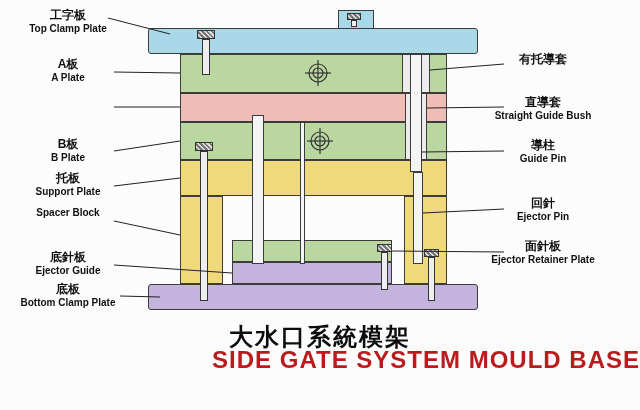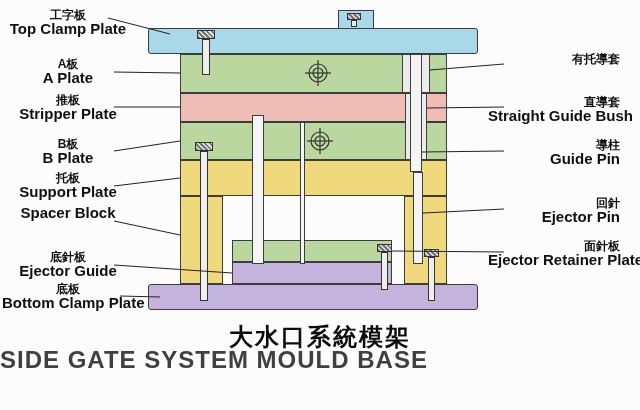--- a/index.html
+++ b/index.html
@@ -10,27 +10,27 @@
   .plate{position:absolute;border:1px solid #3c3c3c;box-sizing:border-box;}
   .clamp{border-radius:3px;}
   .pin{position:absolute;border:1px solid #3c3c3c;background:#f4f4f4;box-sizing:border-box;}
   .bush{position:absolute;border:1px solid #3c3c3c;background:#ececec;box-sizing:border-box;}
   .screw-head{position:absolute;border:1px solid #333;box-sizing:border-box;
     background:repeating-linear-gradient(45deg,#777 0,#777 1.5px,#ddd 1.5px,#ddd 3.5px);}
   .screw-shaft{position:absolute;border:1px solid #333;background:#eee;box-sizing:border-box;}
   svg#overlay{position:absolute;left:0;top:0;pointer-events:none;}
   .label{position:absolute;font-weight:bold;color:#101010;}
   .label .zh{font-size:12px;line-height:14px;}
-  .label .en{font-size:15px;line-height:13px;white-space:nowrap;}
+  .label .en{font-size:10px;line-height:13px;white-space:nowrap;}
   .label.left{left:2px;width:132px;text-align:center;}
-  .label.right{left:488px;width:132px;text-align:right;}
+  .label.right{left:477px;width:132px;text-align:center;}
   .title-zh{position:absolute;left:0;right:0;top:321px;text-align:center;
     font-size:24px;font-weight:bold;color:#0c0c0c;letter-spacing:2px;}
-  .title-en{position:absolute;left:0;right:0;top:346px;text-align:left;
-    font-size:24px;font-weight:bold;color:#404040;letter-spacing:1px;}
+  .title-en{position:absolute;left:0;right:0;top:346px;text-align:right;
+    font-size:24px;font-weight:bold;color:#b91c1c;letter-spacing:1px;}
 </style>
 </head>
 <body>
 
 <div id="stage">
 
   <div class="plate" style="left: 338px; top: 10px; width: 36px; height: 19px; background-color: rgb(169, 216, 233);"></div>
   <div class="plate clamp" style="left: 148px; top: 28px; width: 330px; height: 26px; background-color: rgb(169, 216, 233);"></div>
   <div class="plate" style="left: 180px; top: 54px; width: 267px; height: 39px; background-color: rgb(186, 215, 160);"></div>
   <div class="plate" style="left: 180px; top: 93px; width: 267px; height: 29px; background-color: rgb(240, 189, 182);"></div>
@@ -97,24 +97,20 @@
   </svg>
 
   <div class="label left" style="top:8px">
     <div class="zh">工字板</div>
     <div class="en">Top Clamp Plate</div>
   </div>
   <div class="label left" style="top:57px">
     <div class="zh">A板</div>
     <div class="en">A Plate</div>
   </div>
-  <div class="label left" style="top:93px">
-    <div class="zh">推板</div>
-    <div class="en">Stripper Plate</div>
-  </div>
   <div class="label left" style="top:171px">
     <div class="zh">托板</div>
     <div class="en">Support Plate</div>
   </div>
   <div class="label left" style="top:137px">
     <div class="zh">B板</div>
     <div class="en">B Plate</div>
   </div>
   <div class="label left" style="top:206px">
     <div class="en">Spacer Block</div>

